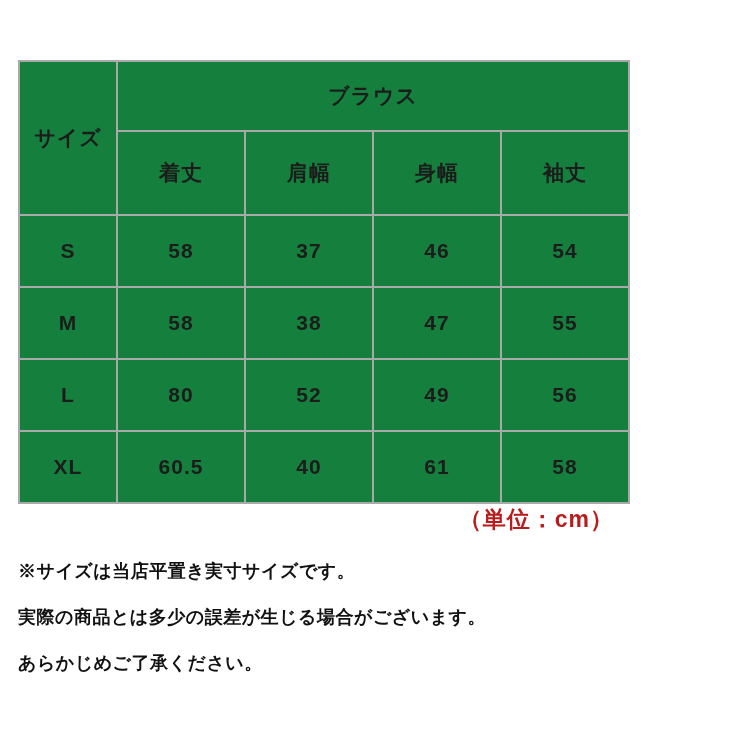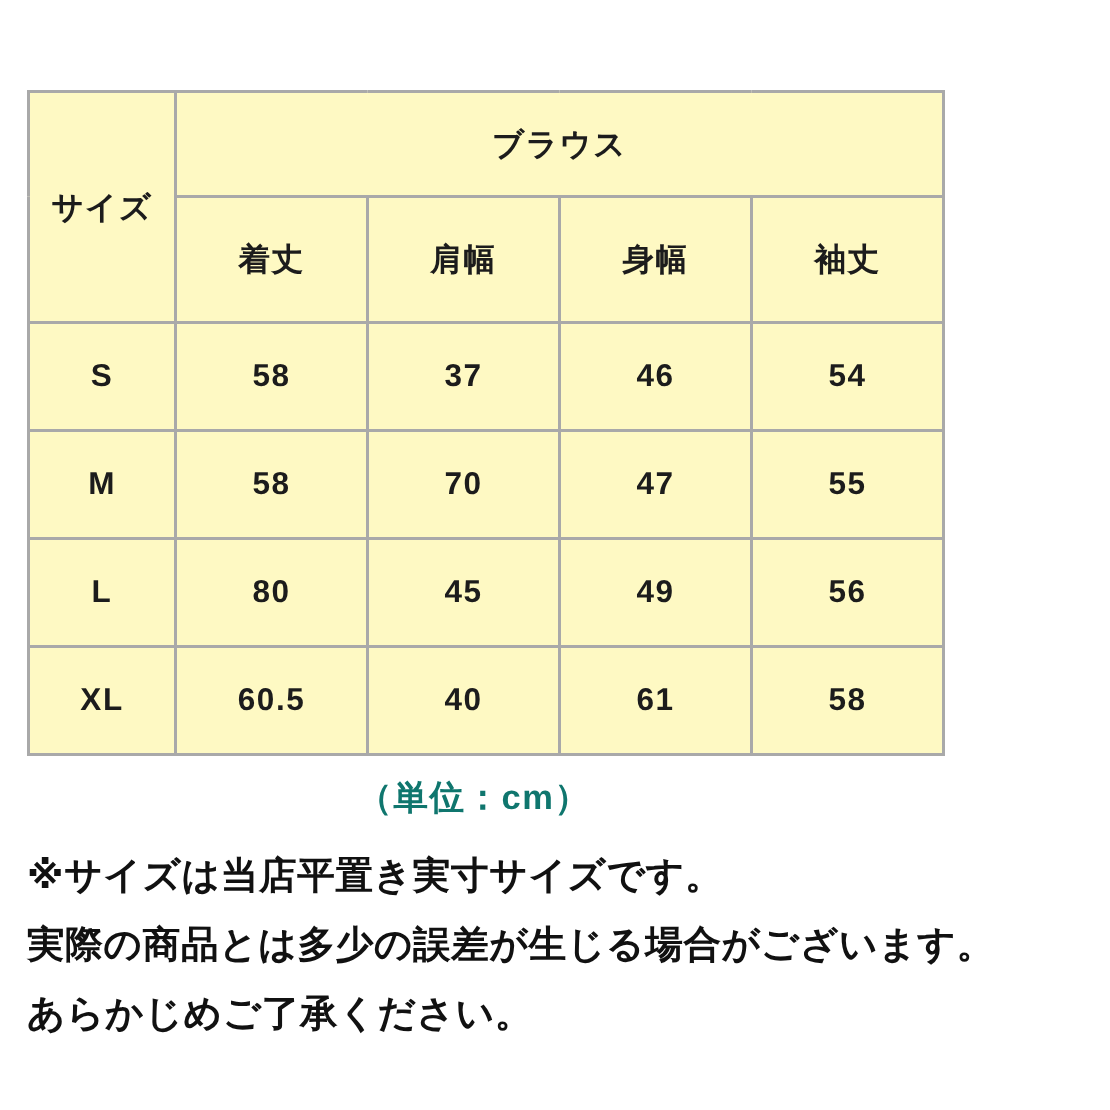--- a/index.html
+++ b/index.html
@@ -18,57 +18,57 @@
     padding: 60px 0 0 18px;
   }
   table.size-chart {
     border-collapse: collapse;
     table-layout: fixed;
     width: 612px;
   }
   table.size-chart th,
   table.size-chart td {
     border: 2px solid #a9a9a9;
-    background: #fef9c3;
+    background: #15803d;
     text-align: center;
     vertical-align: middle;
     font-weight: 700;
     font-size: 21px;
     color: #1c1c1c;
     padding: 2px;
     letter-spacing: 1px;
   }
   col.c-size  { width: 98px; }
   col.c-meas  { width: 128px; }
   tr.row-group   { height: 70px; }
   tr.row-subhead { height: 84px; }
   tr.row-data    { height: 72px; }
   .unit-line {
     width: 612px;
     box-sizing: border-box;
-    text-align: center;
+    text-align: right;
     padding-right: 16px;
-    margin-top: 12px;
     font-size: 23px;
     font-weight: 700;
-    color: #0f766e;
+    color: #b91c1c;
     letter-spacing: 1px;
   }
   .notes {
     margin: 14px 0 0 0;
     width: 712px;
   }
   .notes p {
     margin: 0;
-    font-size: 25px;
+    font-size: 18px;
     font-weight: 700;
     line-height: 46px;
     color: #111111;
     letter-spacing: 0.5px;
     white-space: nowrap;
+    font-family: Liberation Mono, monospace;
   }
 </style>
 </head>
 <body>
 
 <div class="wrap">
 
   <table class="size-chart">
     <colgroup>
       <col class="c-size">
@@ -92,28 +92,28 @@
       <tr class="row-data">
         <td>S</td>
         <td>58</td>
         <td>37</td>
         <td>46</td>
         <td>54</td>
       </tr>
       <tr class="row-data">
         <td>M</td>
         <td>58</td>
-        <td>70</td>
+        <td>38</td>
         <td>47</td>
         <td>55</td>
       </tr>
       <tr class="row-data">
         <td>L</td>
         <td>80</td>
-        <td>45</td>
+        <td>52</td>
         <td>49</td>
         <td>56</td>
       </tr>
       <tr class="row-data">
         <td>XL</td>
         <td>60.5</td>
         <td>40</td>
         <td>61</td>
         <td>58</td>
       </tr>

